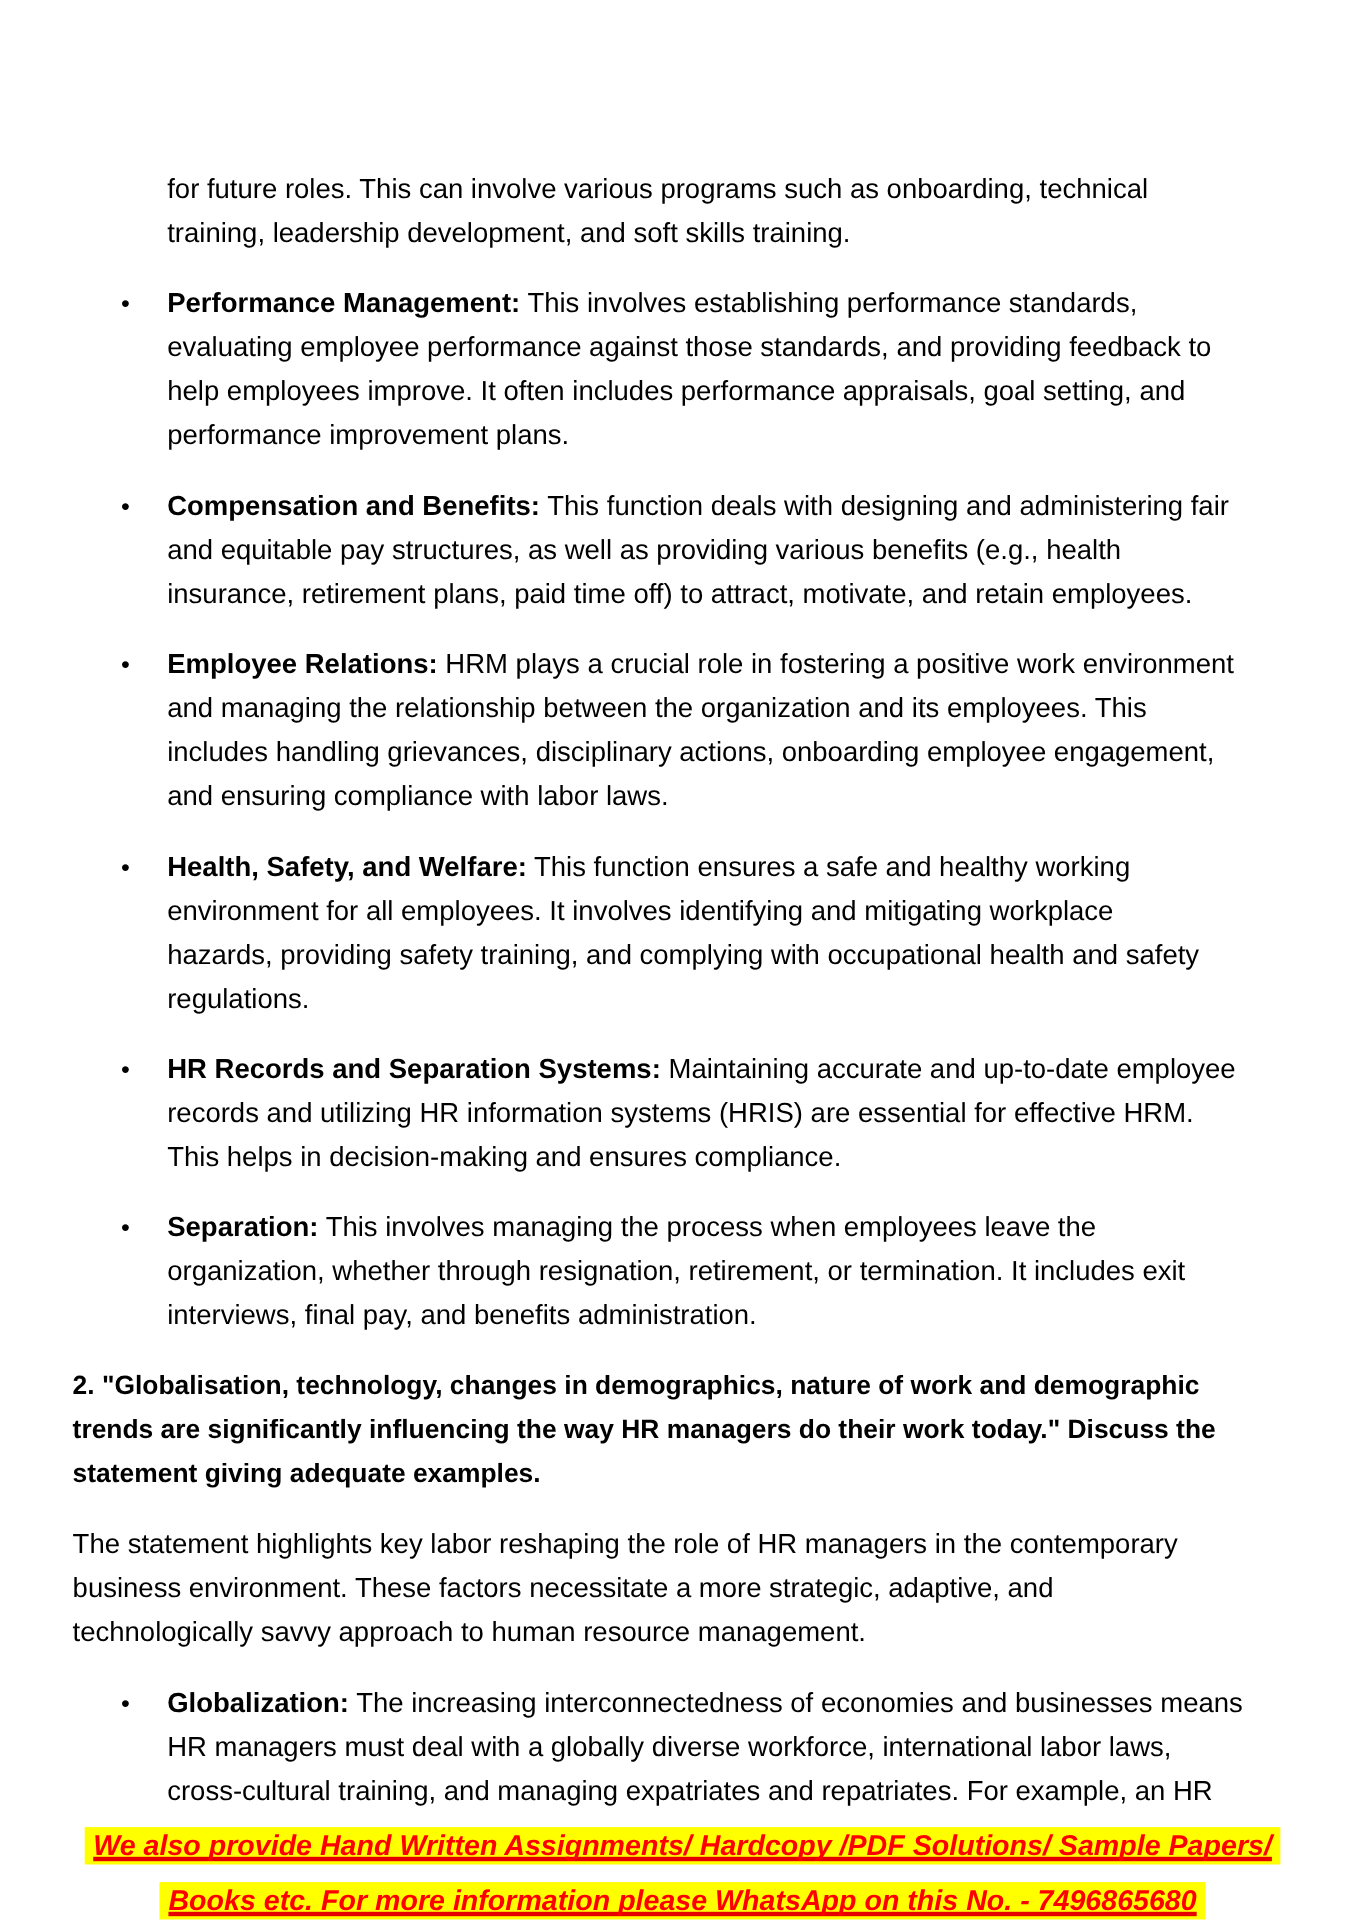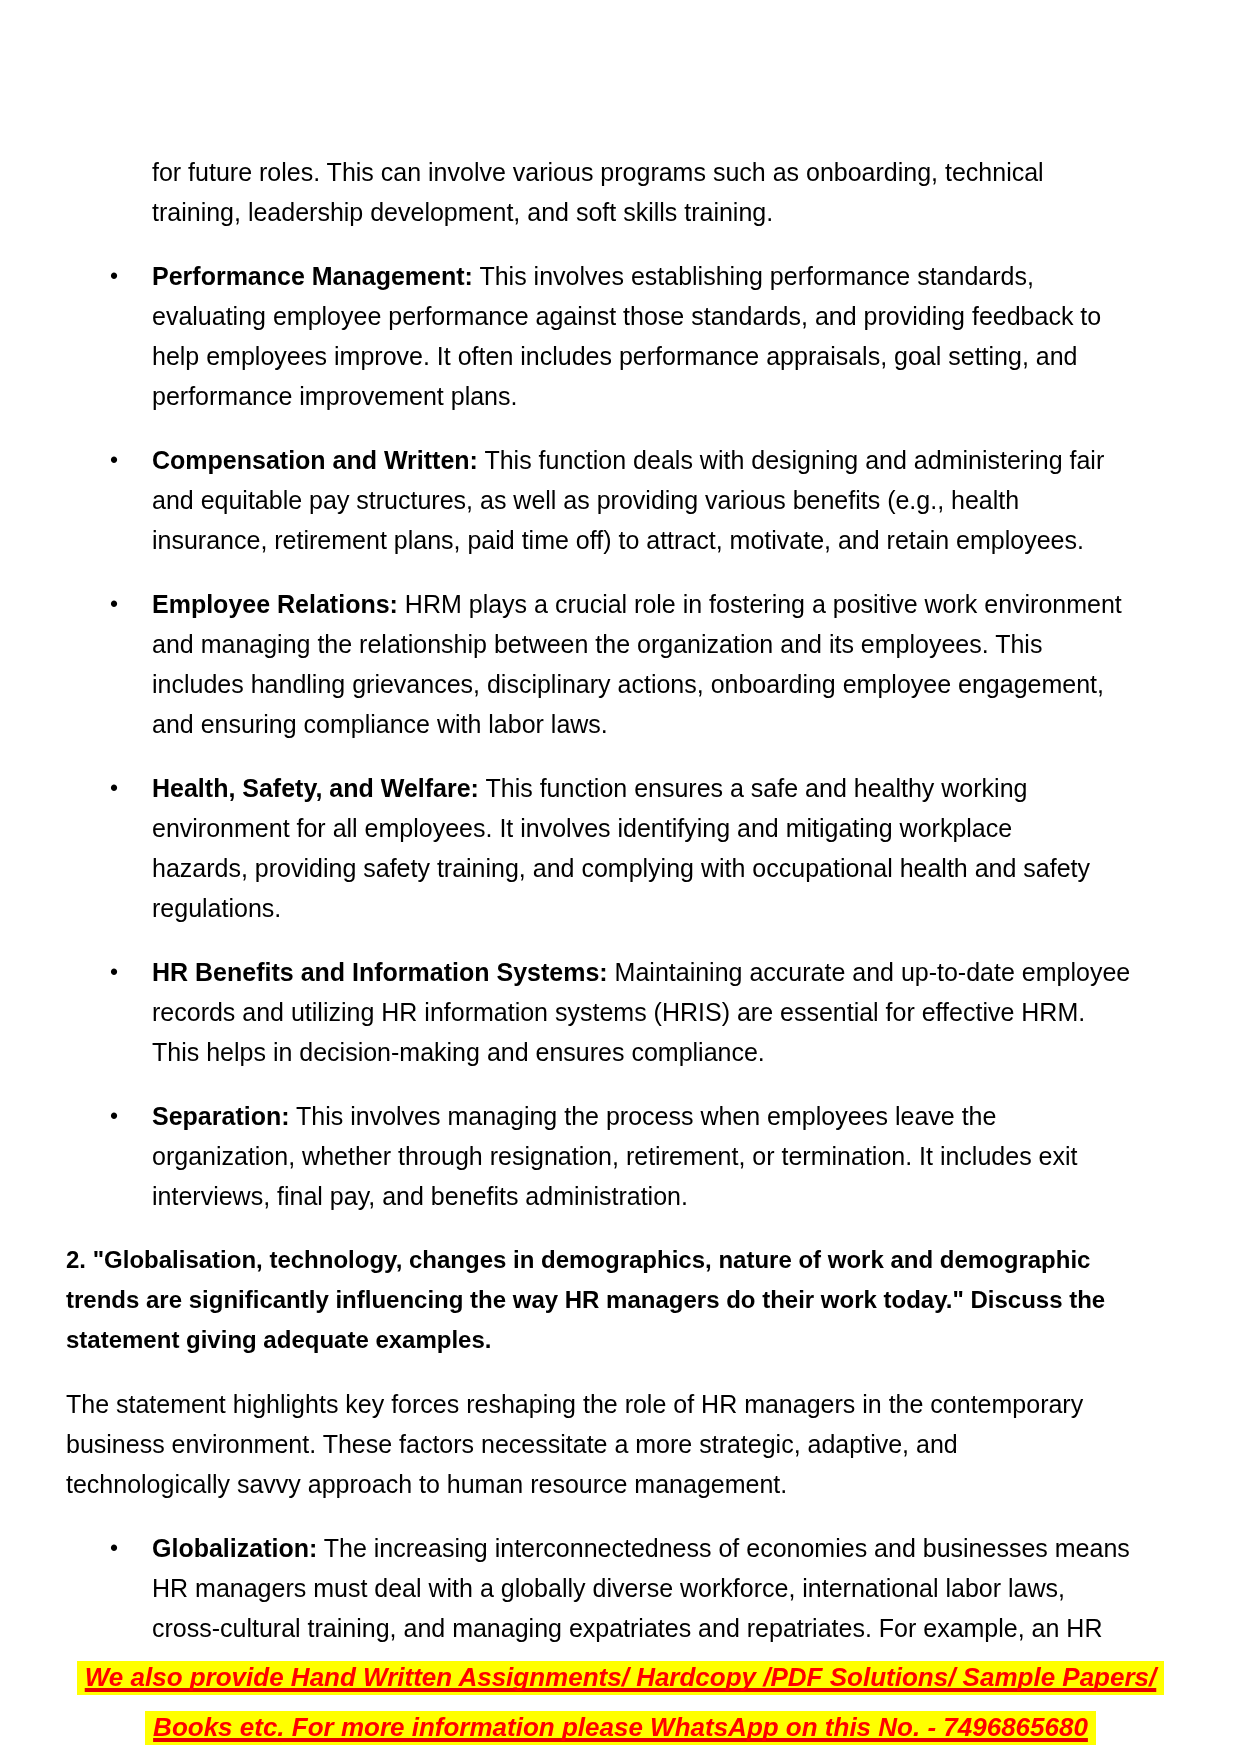--- a/index.html
+++ b/index.html
@@ -75,21 +75,21 @@
     <div class="row">
       <div class="marker">•</div>
       <div class="btext"><span class="blabel">Performance Management:</span> <span>This involves establishing performance standards,
 evaluating employee performance against those standards, and providing feedback to
 help employees improve. It often includes performance appraisals, goal setting, and
 performance improvement plans.</span></div>
     </div>
 
     <div class="row">
       <div class="marker">•</div>
-      <div class="btext"><span class="blabel">Compensation and Written:</span> <span>This function deals with designing and administering fair
+      <div class="btext"><span class="blabel">Compensation and Benefits:</span> <span>This function deals with designing and administering fair
 and equitable pay structures, as well as providing various benefits (e.g., health
 insurance, retirement plans, paid time off) to attract, motivate, and retain employees.</span></div>
     </div>
 
     <div class="row">
       <div class="marker">•</div>
       <div class="btext"><span class="blabel">Employee Relations:</span> <span>HRM plays a crucial role in fostering a positive work environment
 and managing the relationship between the organization and its employees. This
 includes handling grievances, disciplinary actions, onboarding employee engagement,
 and ensuring compliance with labor laws.</span></div>
@@ -98,37 +98,37 @@
     <div class="row">
       <div class="marker">•</div>
       <div class="btext"><span class="blabel">Health, Safety, and Welfare:</span> <span>This function ensures a safe and healthy working
 environment for all employees. It involves identifying and mitigating workplace
 hazards, providing safety training, and complying with occupational health and safety
 regulations.</span></div>
     </div>
 
     <div class="row">
       <div class="marker">•</div>
-      <div class="btext"><span class="blabel">HR Benefits and Information Systems:</span> <span>Maintaining accurate and up-to-date employee
+      <div class="btext"><span class="blabel">HR Records and Separation Systems:</span> <span>Maintaining accurate and up-to-date employee
 records and utilizing HR information systems (HRIS) are essential for effective HRM.
 This helps in decision-making and ensures compliance.</span></div>
     </div>
 
     <div class="row">
       <div class="marker">•</div>
       <div class="btext"><span class="blabel">Separation:</span> <span>This involves managing the process when employees leave the
 organization, whether through resignation, retirement, or termination. It includes exit
 interviews, final pay, and benefits administration.</span></div>
     </div>
 
     <div class="q-heading">2. "Globalisation, technology, changes in demographics, nature of work and demographic
 trends are significantly influencing the way HR managers do their work today." Discuss the
 statement giving adequate examples.</div>
 
-    <div class="para">The statement highlights key forces reshaping the role of HR managers in the contemporary
+    <div class="para">The statement highlights key labor reshaping the role of HR managers in the contemporary
 business environment. These factors necessitate a more strategic, adaptive, and
 technologically savvy approach to human resource management.</div>
 
     <div class="row">
       <div class="marker">•</div>
       <div class="btext"><span class="blabel">Globalization:</span> <span>The increasing interconnectedness of economies and businesses means
 HR managers must deal with a globally diverse workforce, international labor laws,
 cross-cultural training, and managing expatriates and repatriates. For example, an HR</span></div>
     </div>
 

